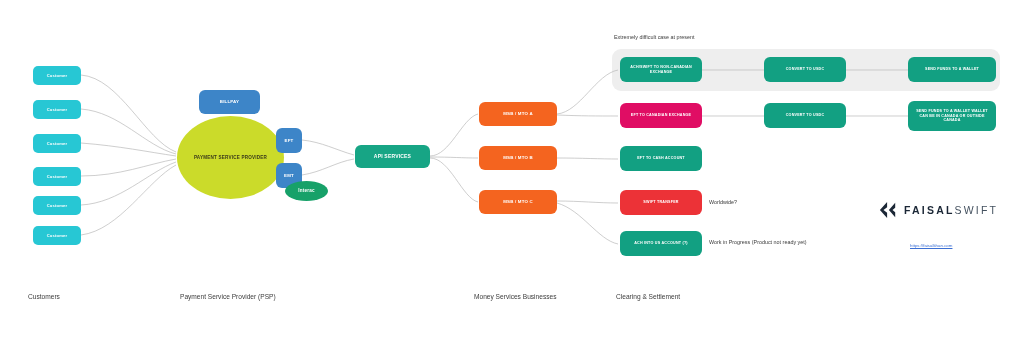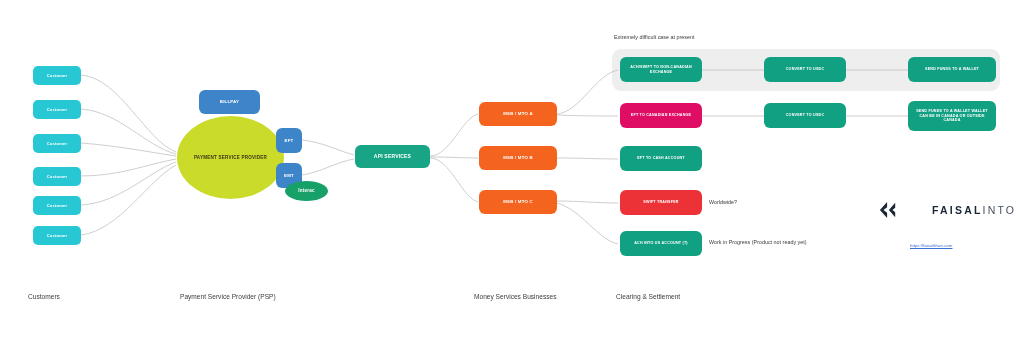--- a/index.html
+++ b/index.html
@@ -79,21 +79,21 @@
     white-space:nowrap;
   }
   .col-label{
     position:absolute;top:293px;
     color:#3c3c3c;font-size:6.6px;font-weight:normal;
     white-space:nowrap;
   }
   .logo-wrap{position:absolute;left:879px;top:200px;display:flex;align-items:center;gap:7px;}
   .logo-mark{width:18px;height:20px;}
   .logo-text{font-size:10.5px;letter-spacing:2.2px;color:#1b2736;white-space:nowrap;}
-  .logo-text b{font-weight:bold;margin-left:28px;}
+  .logo-text b{font-weight:bold;}
   .logo-text span{font-weight:normal;color:#44515f;}
   .logo-url{
     position:absolute;left:910px;top:243px;
     font-size:4.4px;color:#3b6fd4;text-decoration:underline;white-space:nowrap;
   }
 </style>
 </head>
 <body>
 
 <div id="canvas">
@@ -220,17 +220,17 @@
   <div class="col-label" style="left:28px">Customers</div>
   <div class="col-label" style="left:180px">Payment Service Provider (PSP)</div>
   <div class="col-label" style="left:474px">Money Services Businesses</div>
   <div class="col-label" style="left:616px">Clearing &amp; Settlement</div>
 
   <div class="logo-wrap">
     <svg class="logo-mark" viewBox="0 0 40 44">
       <path d="M2,22 L18,4 L18,16 L10,22 L18,28 L18,40 Z" fill="#1b2736"></path>
       <path d="M22,22 L36,6 L36,17 L30,22 L36,27 L36,38 Z" fill="#1b2736"></path>
     </svg>
-    <div class="logo-text"><b>FAISAL</b><span>INTO</span></div>
+    <div class="logo-text"><b>FAISAL</b><span>SWIFT</span></div>
   </div>
   <a class="logo-url" href="#">https://faisalkhan.com</a>
 
 </div>
 
 </body></html>

